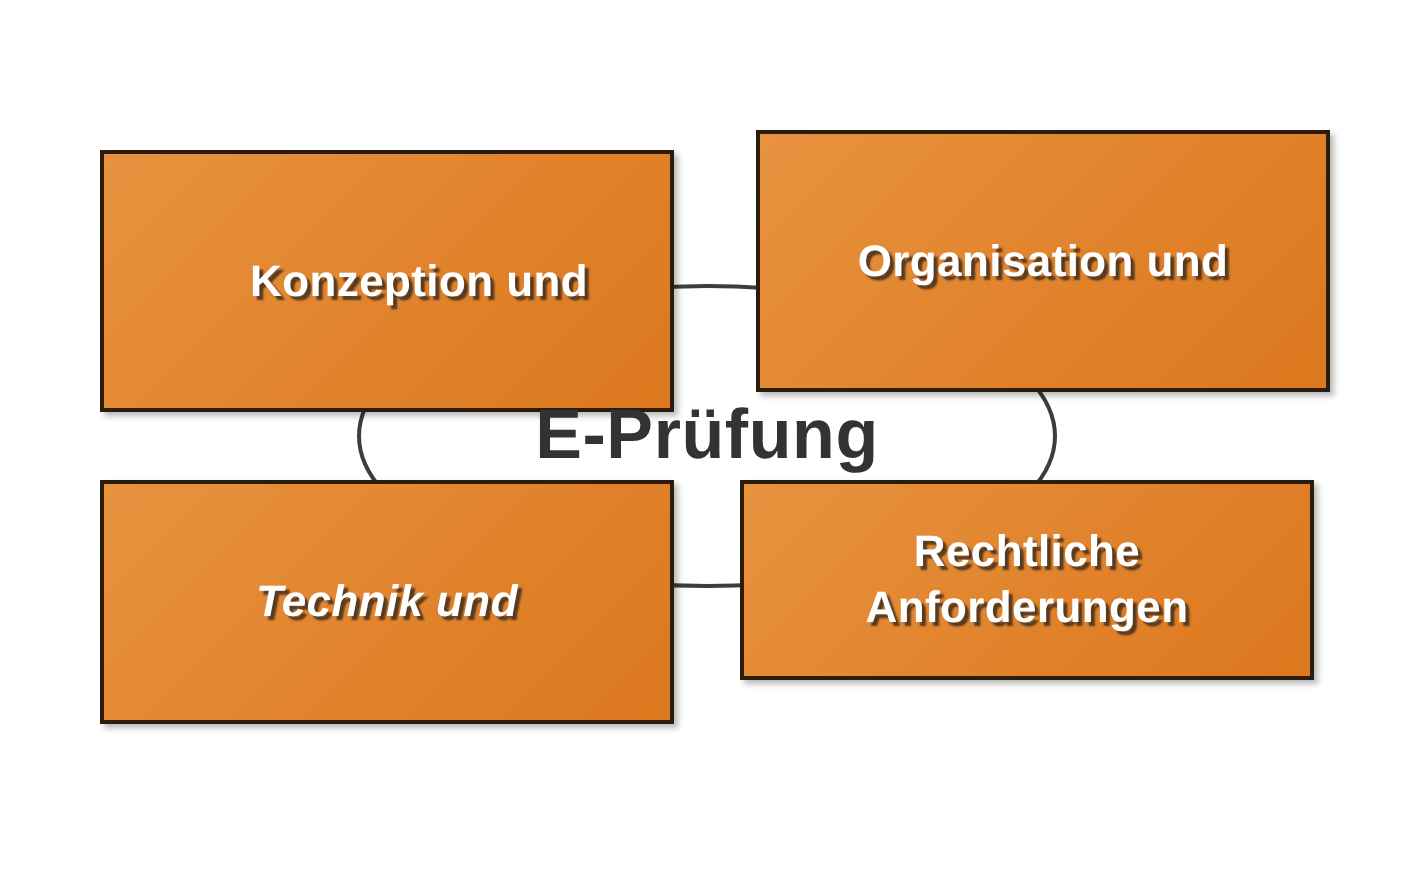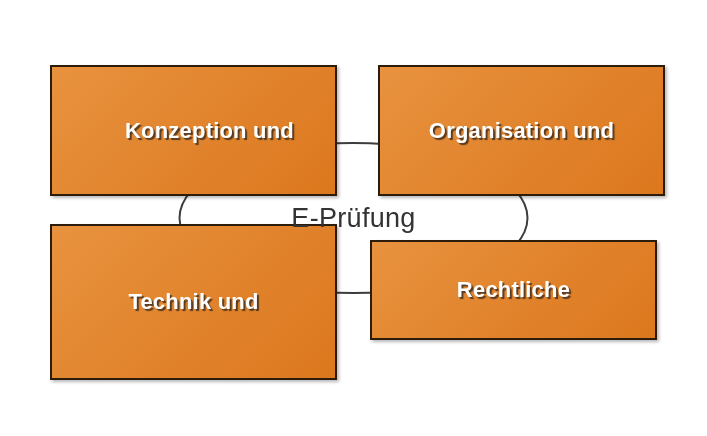--- a/index.html
+++ b/index.html
@@ -35,42 +35,42 @@
     height: 131px;
     border: 2px solid #2b1c0c;
     background: linear-gradient(135deg, #e8923f 0%, #e1832c 55%, #dc781e 100%);
     box-shadow: 2px 2px 3px rgba(0,0,0,0.28);
     z-index: 2;
     display: flex;
     align-items: center;
     justify-content: center;
     text-align: center;
   }
-  .box1 { left: 50px;  top: 65px; padding-left: 32px;  }
+  .box1 { left: 50px;  top: 75px; padding-left: 32px;  }
   .box2 { left: 378px; top: 65px;  }
-  .box3 { left: 50px;  top: 224px; height: 156px; }
+  .box3 { left: 50px;  top: 240px; height: 122px; font-style: italic; }
   .box4 { left: 370px; top: 240px; height: 100px; }
   .box-label {
     color: #ffffff;
     font-weight: bold;
     font-size: 22px;
     line-height: 28px;
     text-shadow: 2px 2px 1px rgba(62,46,30,0.85);
     letter-spacing: 0.2px;
   }
   .box-label span { display: block; }
   .center-label {
     position: absolute;
     left: 0;
     top: 203px;
     width: 707px;
     text-align: center;
     color: #333333;
-    font-weight: normal;
-    font-size: 27px;
+    font-weight: bold;
+    font-size: 35px;
     line-height: 30px;
     z-index: 3;
     letter-spacing: 0.3px;
   }
 </style>
 </head>
 <body>
 
 <div class="canvas">
 
@@ -92,18 +92,19 @@
 
   <div class="box box3">
     <div class="box-label">
       <span>Technik und</span>
     </div>
   </div>
 
   <div class="box box4">
     <div class="box-label">
       <span>Rechtliche</span>
+      <span>Anforderungen</span>
     </div>
   </div>
 
   <div class="center-label">E-Prüfung</div>
 
 </div>
 
 </body></html>

